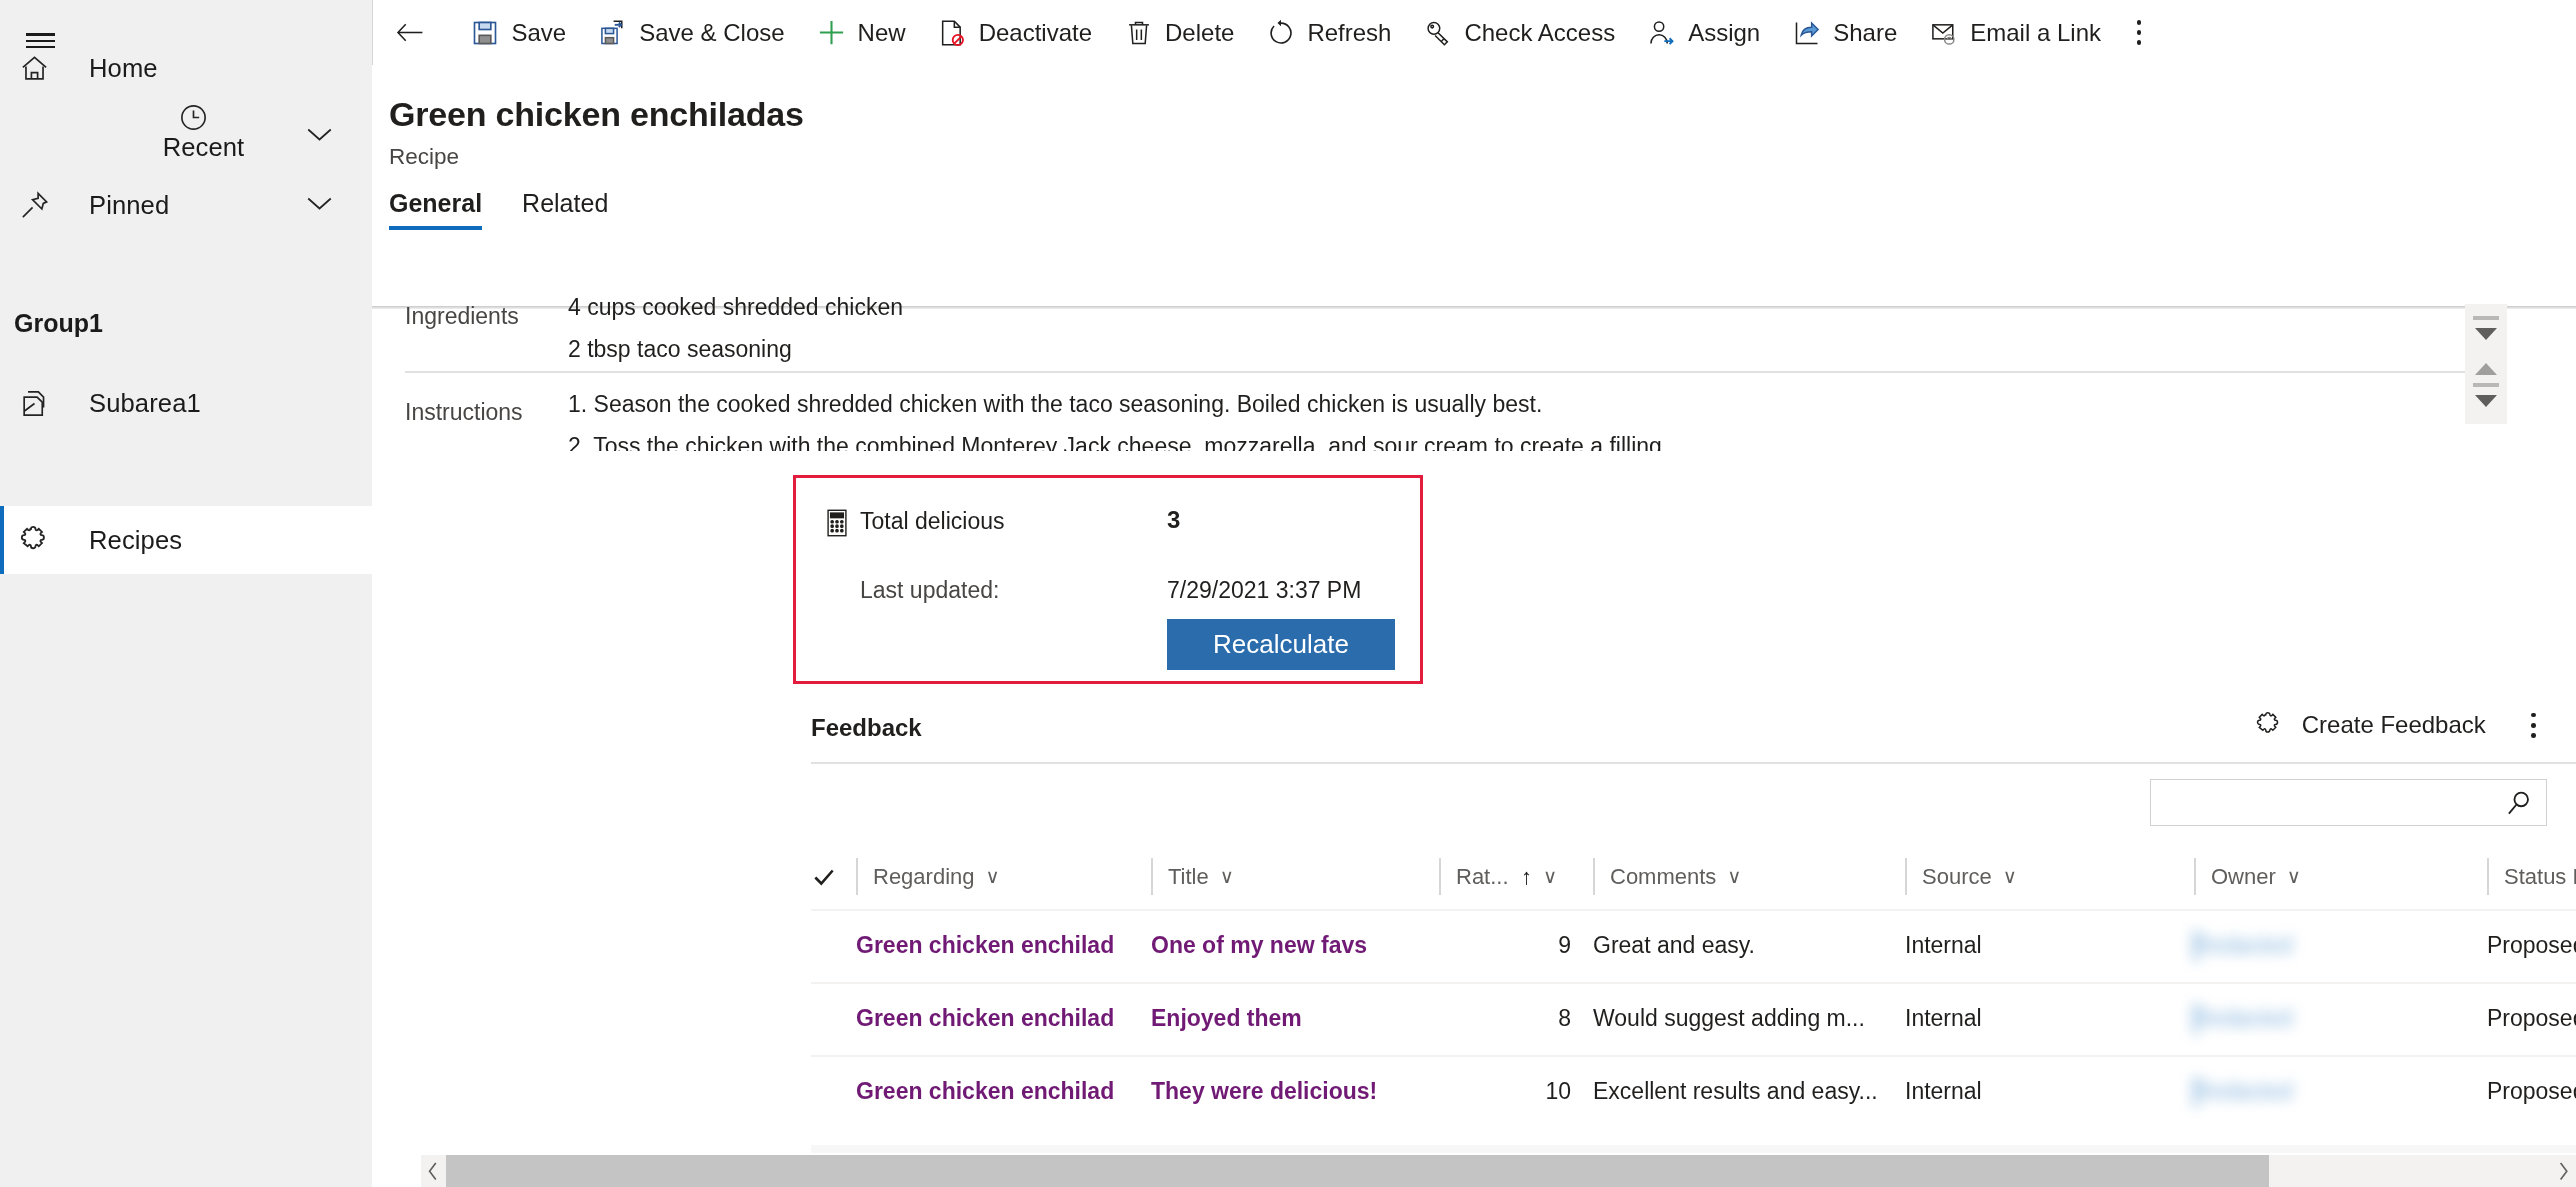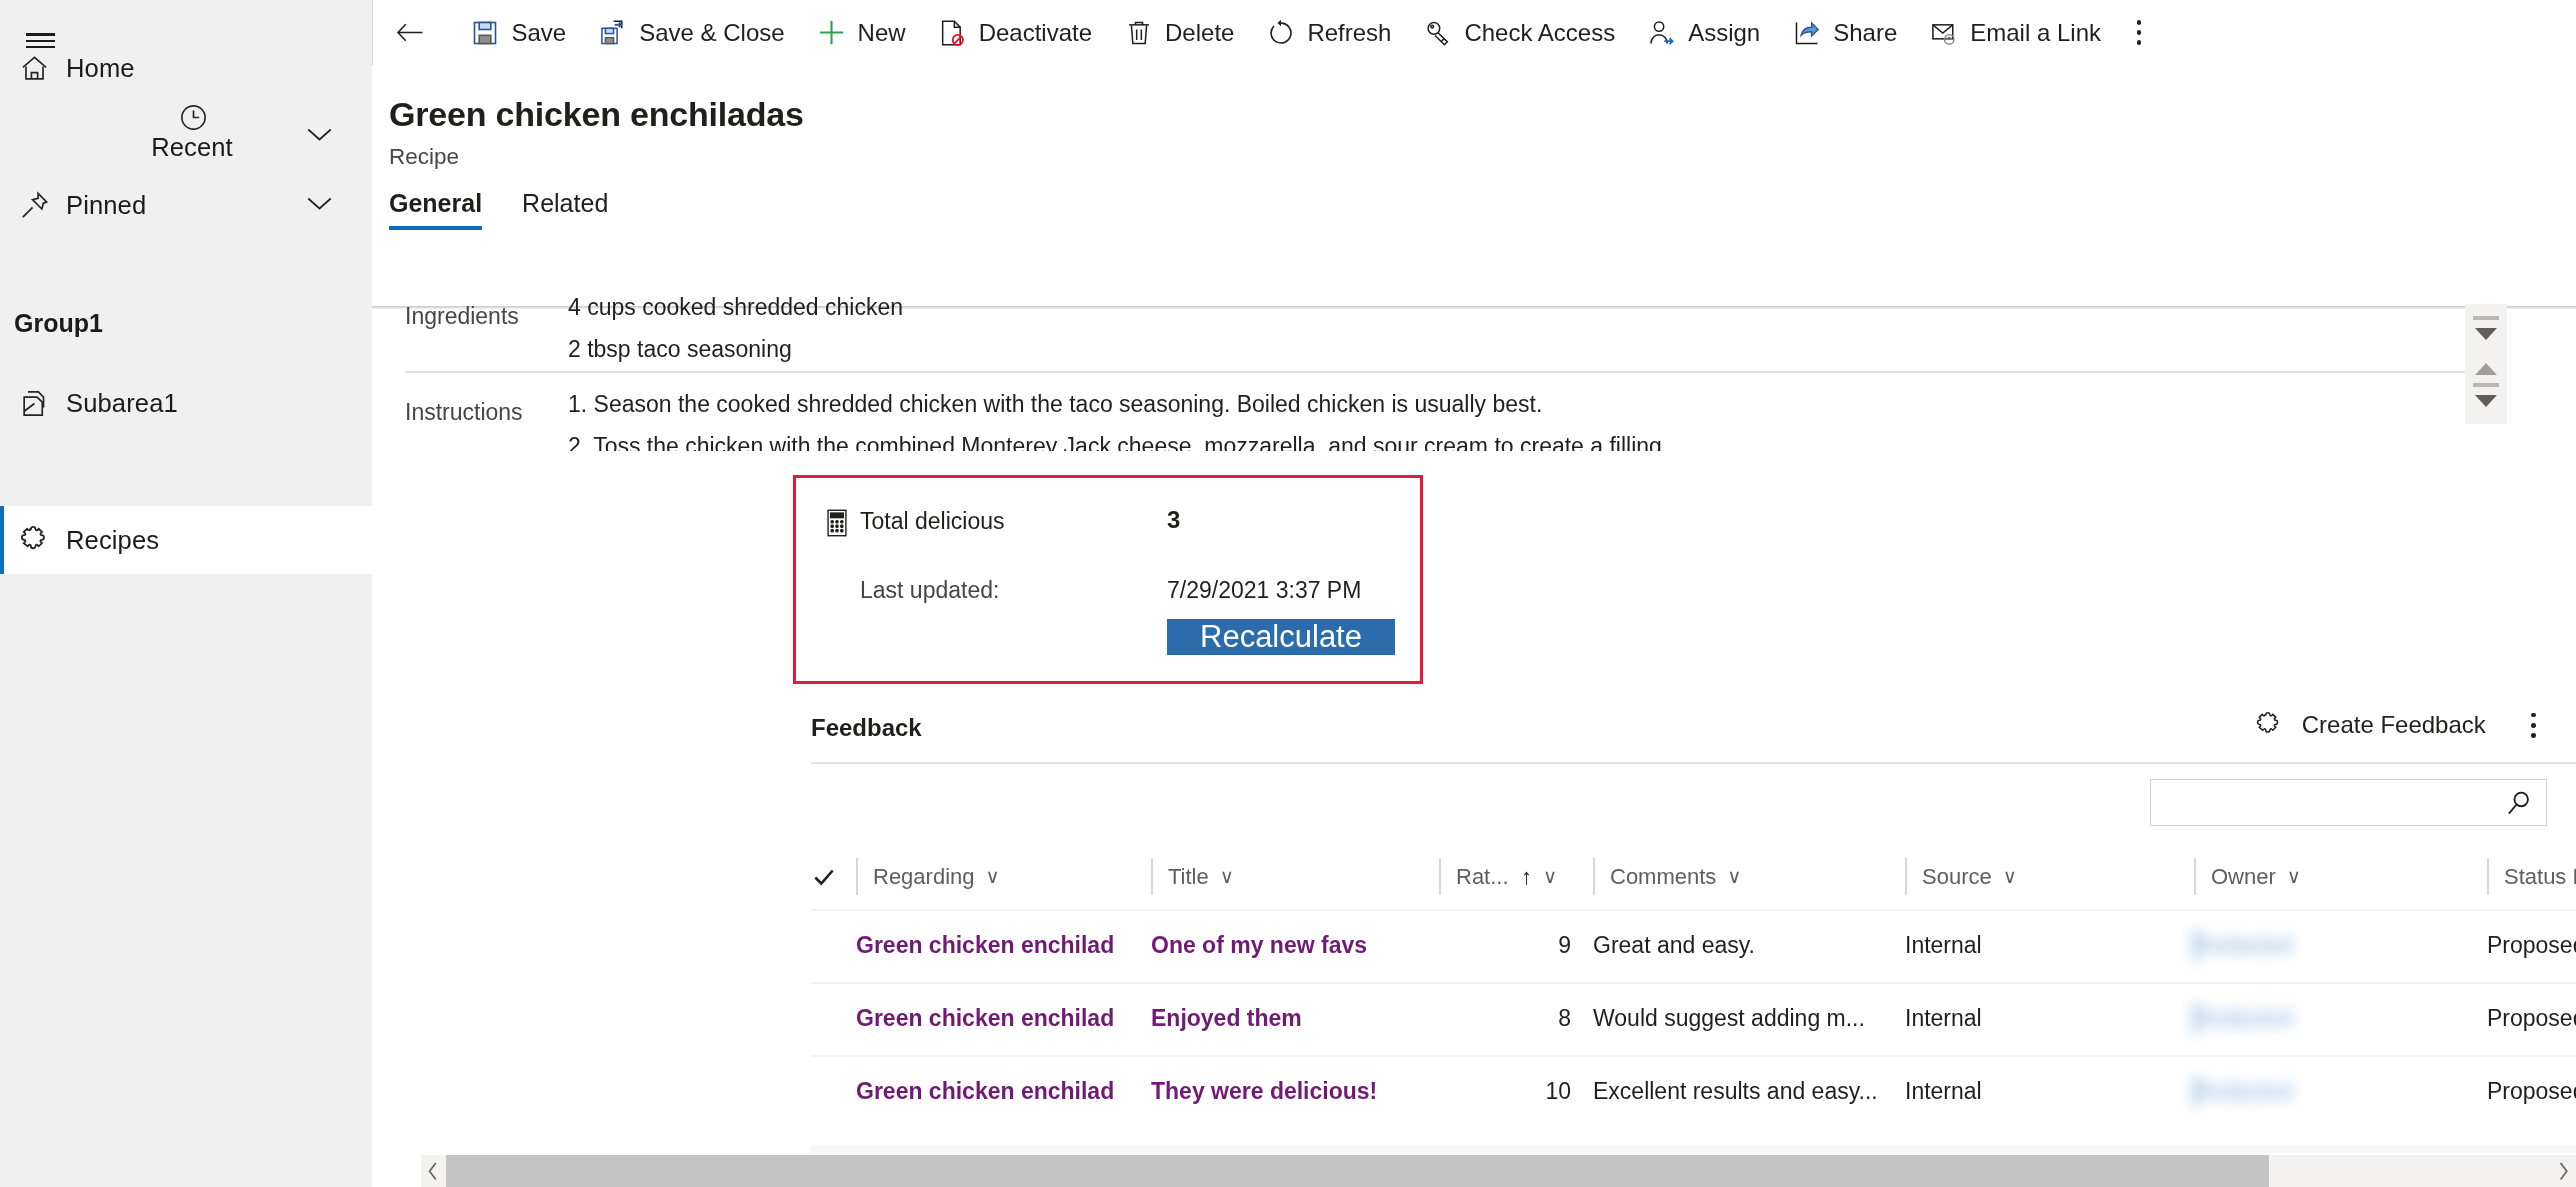--- a/index.html
+++ b/index.html
@@ -36,21 +36,21 @@
   .nav-item {
     position: absolute; left: 0; width: 372px; height: 68px;
     display: flex; align-items: center; cursor: pointer;
   }
   .nav-item .nav-icon {
     width: 40px; margin-left: 14px;
     display: flex; align-items: center; justify-content: center;
     color: #242424;
   }
   .nav-item .nav-label {
-    margin-left: 12px;
+    margin-left: 35px;
     font-size: 25.6px; color: #1b1b1b; letter-spacing: 0.1px;
     white-space: nowrap;
   }
   .nav-item .nav-chev {
     position: absolute; right: 37px; top: 50%; transform: translateY(-50%);
     color: #242424;
   }
   .nav-item.selected { background: #ffffff; }
   .nav-item.selected::before {
     content: ""; position: absolute; left: 0; top: 0;
@@ -146,23 +146,23 @@
   #total-card {
     position: absolute; left: 421px; top: 475px; width: 630px; height: 209px;
     border: 3.9px solid #e31b3d; background: #ffffff;
   }
   #tc-icon { position: absolute; left: 29.5px; top: 31px; }
   #tc-label { position: absolute; left: 64px; top: 29.5px; font-size: 23px; color: #201f1e; }
   #tc-value { position: absolute; left: 371px; top: 28px; font-size: 24px; font-weight: bold; color: #201f1e; }
   #tc-updated-lbl { position: absolute; left: 64px; top: 99px; font-size: 23px; color: #484644; }
   #tc-updated-val { position: absolute; left: 371px; top: 99px; font-size: 23px; color: #201f1e; white-space: nowrap; }
   #tc-recalc {
-    position: absolute; left: 371px; top: 141px; width: 228px; height: 36px;
+    position: absolute; left: 371px; top: 141px; width: 228px; height: 51px;
     background: #2b6cac; color: #ffffff; border: none; cursor: pointer;
-    font-family: "Liberation Sans", sans-serif; font-size: 31px;
+    font-family: "Liberation Sans", sans-serif; font-size: 26px;
     display: flex; align-items: center; justify-content: center;
   }
 
   
   #fb-title { position: absolute; left: 439px; top: 714px; font-size: 24px; font-weight: bold; color: #201f1e; }
   #fb-actions { position: absolute; right: 29.5px; top: 705px; display: flex; align-items: center; }
   #fb-create { display: flex; align-items: center; cursor: pointer; }
   #fb-create .ico { margin-right: 18.6px; display:flex; align-items:center; }
   #fb-create .lbl { font-size: 24px; color: #201f1e; }
   #fb-overflow { margin-left: 34px; padding: 7.8px 11px; cursor: pointer; }

